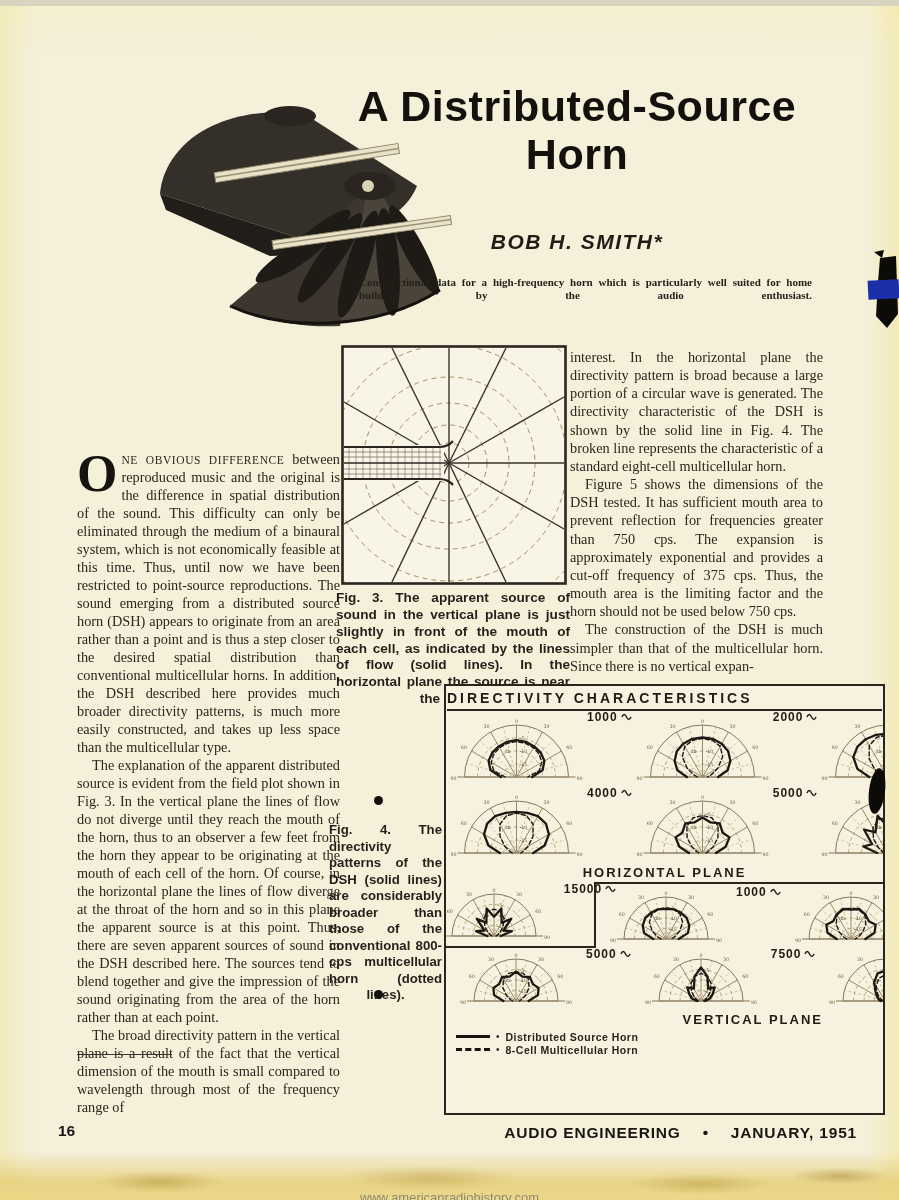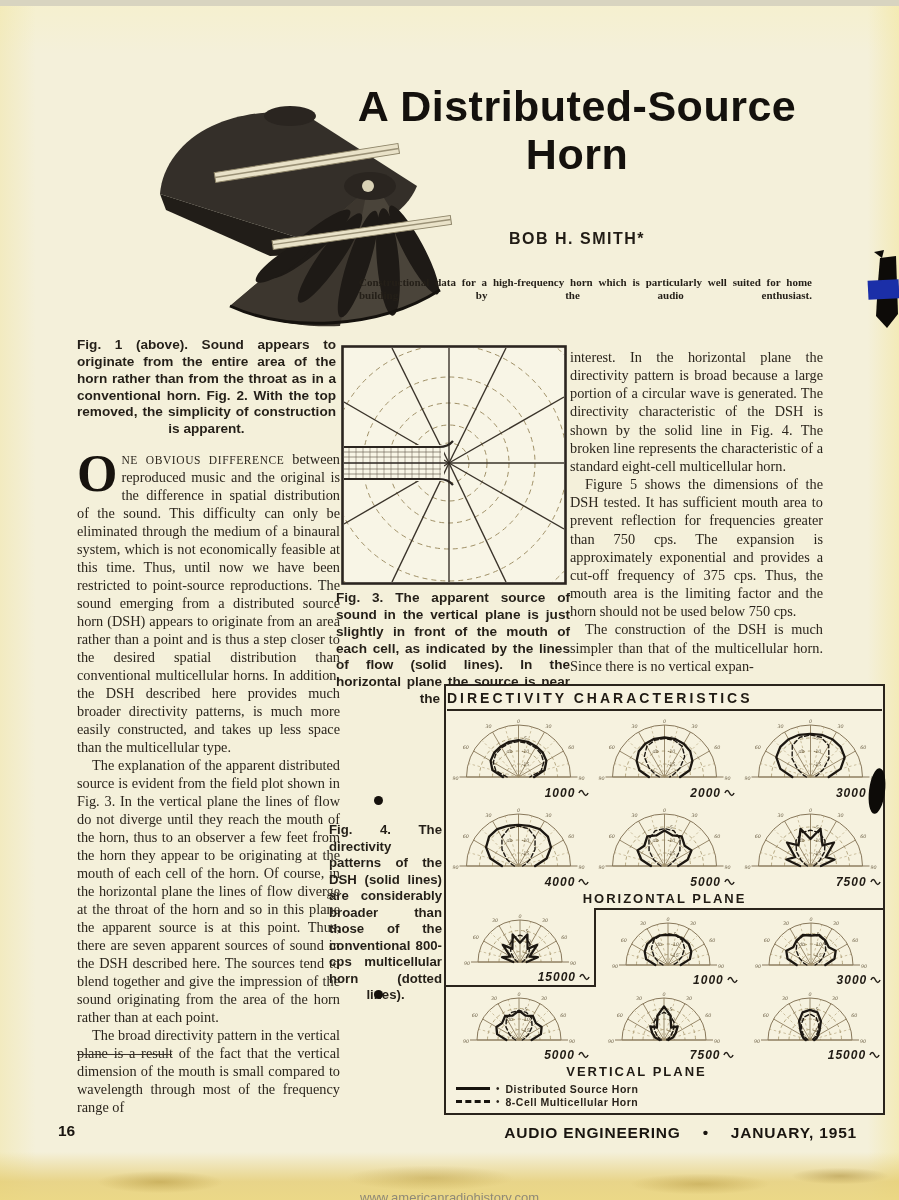--- a/index.html
+++ b/index.html
@@ -11,21 +11,21 @@
       linear-gradient(180deg, rgba(246,240,200,.6) 0%, rgba(246,240,200,0) 4%);
     font-family:"Liberation Serif", serif; color:#2b251d;}
   .abs{position:absolute;}
 
   
   .title{left:338px;top:76px;width:478px;text-align:center;
     font-family:"Liberation Sans", sans-serif;font-weight:700;
     font-size:43px;line-height:1.12;letter-spacing:.5px;color:#14110d;}
   .byline{left:338px;top:224px;width:478px;text-align:center;
     font-family:"Liberation Sans", sans-serif;font-weight:700;
-    font-size:16px;letter-spacing:1.5px;color:#211c15;}
+    font-size:21px;letter-spacing:1.5px;color:#211c15;font-style:italic;}
   .deck{left:359px;top:270px;width:453px;
     font-family:Liberation Serif, serif;font-weight:700;
     font-size:11px;line-height:1.22;color:#241f18;
     text-align:justify;text-align-last:justify;}
 
   
   .cap{font-family:"Liberation Sans", sans-serif;font-weight:700;
     font-size:13.6px;line-height:1.24;color:#241f18;
     text-align:justify;text-align-last:center;}
   .cap-fig1{left:77px;top:331px;width:259px;}
@@ -65,31 +65,31 @@
     font-family:"Liberation Sans", sans-serif;font-size:13px;color:#8f8977;}
 
   
   .f4box{left:444px;top:678px;width:437px;height:427px;border:2.5px solid #2a241c;
     background:#f6f2df;display:flex;flex-direction:column;overflow:hidden;
     font-family:"Liberation Sans", sans-serif;}
   .f4title{flex:none;border-bottom:2.5px solid #2a241c;margin:0 1px;
     font-weight:700;font-size:14px;letter-spacing:3px;
     padding:4px 0 3px 0;color:#201b14;}
   .prow{flex:none;display:flex;justify-content:space-around;align-items:flex-end;}
-  .pcell{display:flex;flex-direction:column;align-items:flex-end;font-style:italic;}
+  .pcell{display:flex;align-items:flex-start;}
   .plabel{font-weight:700;font-size:12px;letter-spacing:1px;color:#201b14;
     margin-top:-1px;display:flex;align-items:center;gap:3px;}
   .plane-label{flex:none;text-align:center;font-weight:700;font-size:13px;
     letter-spacing:2px;color:#201b14;padding:2px 4px;}
   .row3{flex:none;display:flex;align-items:flex-end;}
   .row3-left{width:148px;display:flex;justify-content:center;
     border-bottom:2.5px solid #2a241c;padding-bottom:1px;}
   .row3-right{flex:1;border-left:2.5px solid #2a241c;border-top:2.5px solid #2a241c;
     display:flex;justify-content:space-around;align-items:flex-end;padding-top:2px;}
-  .vplabel{padding-right:60px;}
+  .vplabel{padding-right:60px;text-align:right;}
   .legend{flex:none;margin:1px 0 3px 10px;}
   .legend-row{display:flex;align-items:center;gap:6px;height:13px;}
   .lsample{width:34px;}
   .lsolid{border-top:3px solid #17130e;}
   .ldash{border-top:3px dashed #17130e;}
   .legend-txt{font-size:10.5px;font-weight:700;letter-spacing:.5px;color:#2a241c;}
   .legend-bullet{font-size:10px;color:#2a241c;}
 
   
   .photo{left:62px;top:88px;width:420px;height:240px;}
@@ -131,21 +131,20 @@
     <path d="M 168 212 C 225 238 315 236 378 196" fill="none" stroke="#15120e" stroke-width="3"></path>
   </svg>
 
   <div class="abs title">
     <div>A Distributed-Source</div>
     <div>Horn</div>
   </div>
   <div class="abs byline">BOB H. SMITH*</div>
   <div class="abs deck">Constructional data for a high-frequency horn which is particularly well suited for home building by the audio enthusiast.</div>
 
-  <div class="abs cap cap-fig1">Fig. 1 (above). Sound appears to originate from the entire area of the horn rather than from the throat as in a conventional horn. Fig. 2. With the top removed, the simplicity of construction is apparent.</div>
 
   <div class="abs colL">
     <p><span class="dropcap">O</span><span class="smallcaps">NE OBVIOUS DIFFERENCE</span><span> between reproduced music and the original is the difference in spatial distribution of the sound. This difficulty can only be eliminated through the medium of a binaural system, which is not economically feasible at this time. Thus, until now we have been restricted to point-source reproductions. The sound emerging from a distributed source horn (DSH) appears to originate from an area rather than a point and is thus a step closer to the desired spatial distribution than conventional multicellular horns. In addition, the DSH described here provides much broader directivity patterns, is much more easily constructed, and takes up less space than the multicellular type.</span></p>
     <p class="indent">The explanation of the apparent distributed source is evident from the field plot shown in Fig. 3. In the vertical plane the lines of flow do not diverge until they reach the mouth of the horn, thus to an observer a few feet from the horn they appear to be originating at the mouth of each cell of the horn. Of course, in the horizontal plane the lines of flow diverge at the throat of the horn and so in this plane the apparent source is at this point. Thus, there are seven apparent sources of sound in the DSH described here. The sources tend to blend together and give the impression of the sound originating from the area of the horn rather than at each point.</p>
     <p class="indent">The broad directivity pattern in the vertical plane is a result of the fact that the vertical dimension of the mouth is small compared to wavelength through most of the frequency range of</p>
   </div>
   <div class="abs footnote-rule"></div>
 
   <svg class="abs fig3" viewBox="0 0 226 240">
     <defs>

